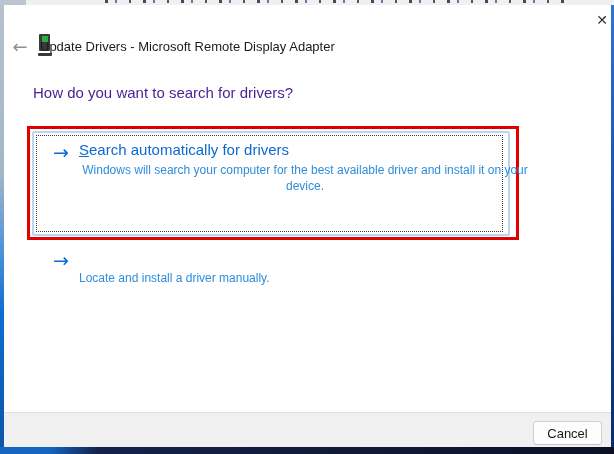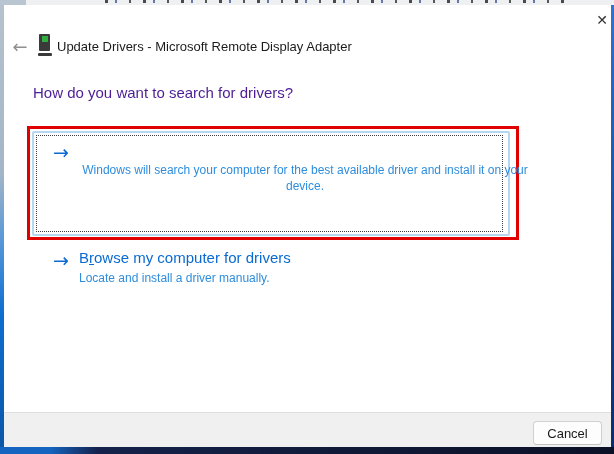--- a/index.html
+++ b/index.html
@@ -31,21 +31,21 @@
     font-family:"DejaVu Sans",sans-serif; font-size:14px; color:#333; line-height:26px; text-align:center; }
   .back-btn { position:absolute; left:2px; top:30px; width:28px; height:24px;
     background:transparent; border:none; cursor:default;
     font-family:"DejaVu Sans",sans-serif; font-size:18px; color:#909090; line-height:22px; text-align:center; }
 
   .dev-icon { position:absolute; left:34px; top:29px; width:14px; height:22px; }
   .dev-icon .body { position:absolute; left:1px; top:0; width:11px; height:17px; background:#3a3a3a; border-radius:1px; }
   .dev-icon .scrn { position:absolute; left:4px; top:2px; width:6px; height:6px; background:#2fae3f; }
   .dev-icon .foot { position:absolute; left:0; top:19px; width:14px; height:3px; background:#3a3a3a; border-radius:1px; }
 
-  .win-title { position:absolute; left:53px; top:34px; font-size:13px; color:#1b1b1b; white-space:nowrap; }
+  .win-title { position:absolute; left:36px; top:34px; font-size:13px; color:#1b1b1b; white-space:nowrap; }
 
   .heading { position:absolute; left:29px; top:79px; font-size:15px; color:#4c1d95; white-space:nowrap; }
 
   
   .red-box { position:absolute; left:23px; top:121px; width:492px; height:114px; border:3px solid #e10000; }
   .sel-box { position:absolute; left:28px; top:126px; width:478px; height:105px; border:2px solid #b5d7f0; border-radius:2px; }
   .focus-box { position:absolute; left:32px; top:130px; width:467px; height:97px; border:1px dotted #3c3c3c; }
 
   .cmd-link { position:absolute; cursor:pointer; }
   .cmd-link .arrow { position:absolute; left:0; top:0; font-family:"DejaVu Sans",sans-serif;
@@ -96,26 +96,26 @@
     <span class="win-title">Update Drivers - Microsoft Remote Display Adapter</span>
 
     <div class="heading">How do you want to search for drivers?</div>
 
     <div class="red-box"></div>
     <div class="sel-box"></div>
     <div class="focus-box"></div>
 
     <div class="cmd-link opt1">
       <span class="arrow">→</span>
+      <div class="ttl"><span></span><span class="accel">S</span><span>earch automatically for drivers</span></div>
       <div class="dsc">Windows will search your computer for the best available driver and install it on your device.</div>
     </div>
 
     <div class="cmd-link opt2">
       <span class="arrow">→</span>
-      <div class="ttl"><span>B</span><span class="accel">r</span><span>owse my computer for drivers</span></div>
       <div class="dsc">Locate and install a driver manually.</div>
     </div>
 
     <div class="footer">
       <button class="cancel-btn">Cancel</button>
     </div>
 
   </div>
 </div>
 

